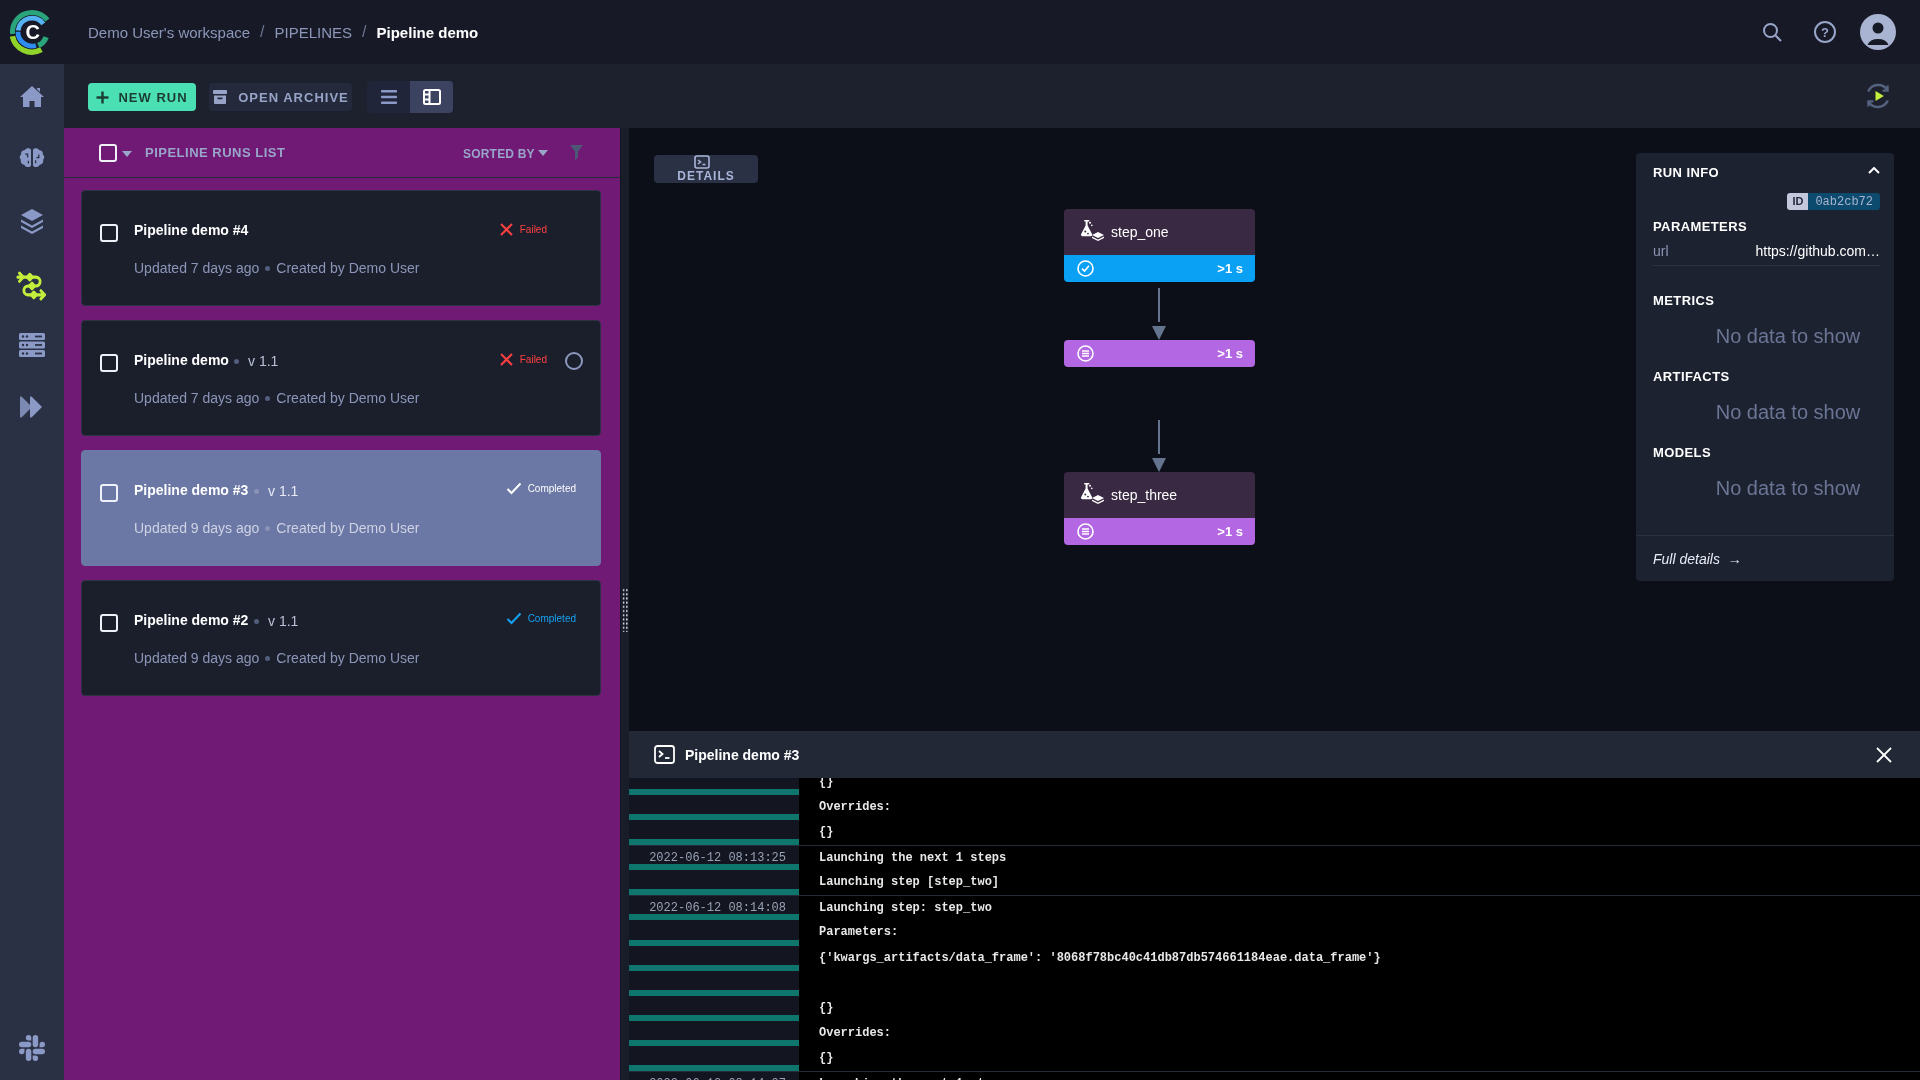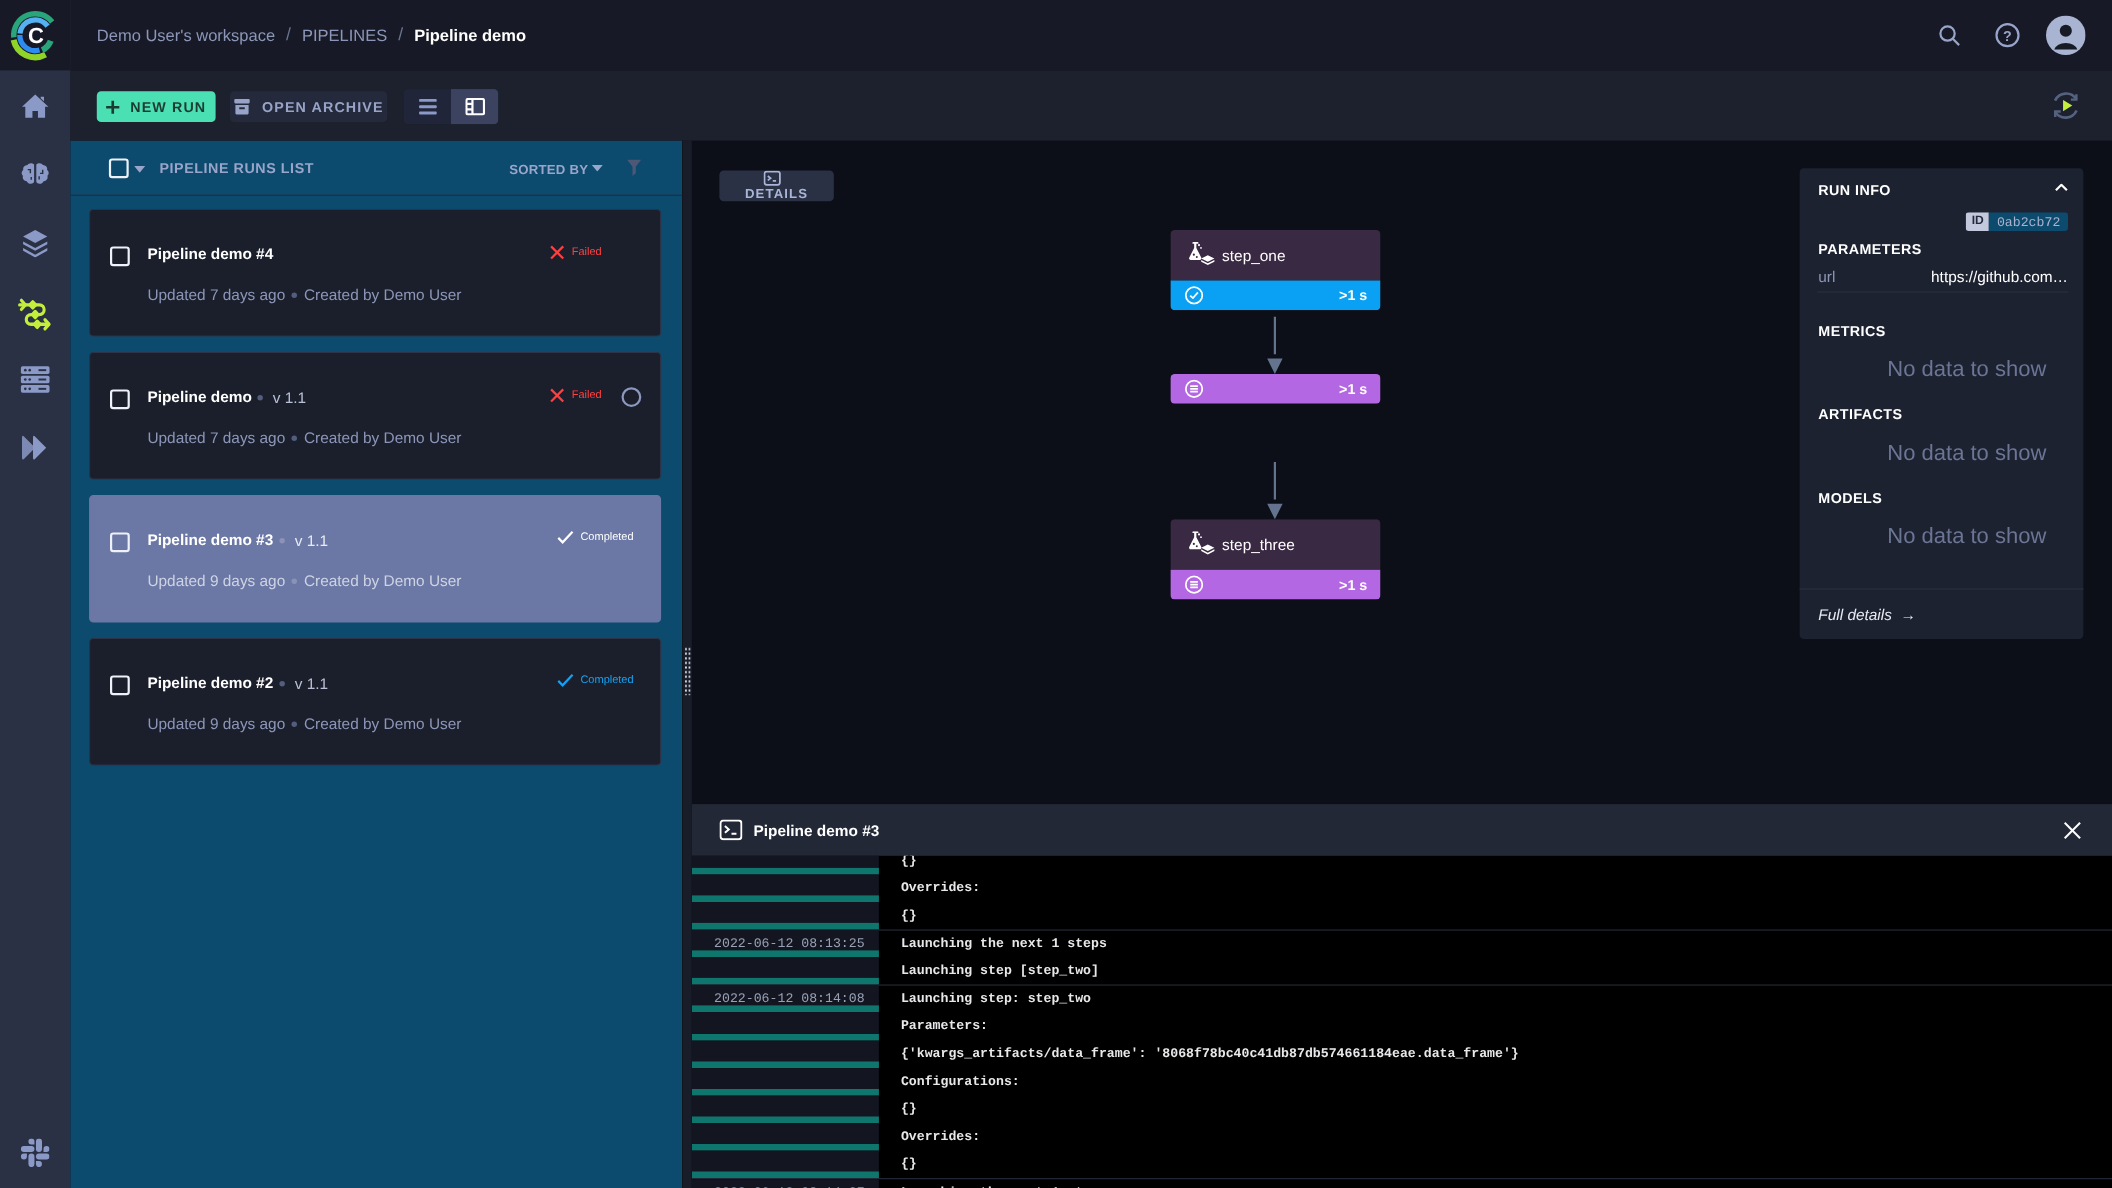--- a/index.html
+++ b/index.html
@@ -22,21 +22,21 @@
 
 
 #toolbar { left:64px; top:64px; width:1856px; height:64px; background:#1d212e; }
 #newrun { position:absolute; left:24px; top:19px; height:28px; width:108px; background:#4be0b3; color:#1c3b31; border-radius:4px; display:flex; align-items:center; justify-content:center; font-size:13px; font-weight:bold; letter-spacing:1px; }
 #openarchive { position:absolute; left:145px; top:19px; height:28px; width:143px; background:#242a3c; color:#97a4c8; border-radius:4px; display:flex; align-items:center; justify-content:center; font-size:13px; font-weight:bold; letter-spacing:1px; }
 #toggle { position:absolute; left:303px; top:17px; height:32px; width:86px; border-radius:4px; overflow:hidden; display:flex; }
 #toggle .t1 { width:43px; background:#20253a; display:flex; align-items:center; justify-content:center; }
 #toggle .t2 { width:43px; background:#3b4361; display:flex; align-items:center; justify-content:center; }
 
 
-#listpanel { left:64px; top:128px; width:556px; height:952px; background:#0c4a6e;text-decoration:underline; }
+#listpanel { left:64px; top:128px; width:556px; height:952px; background:#701a75;text-decoration:underline; }
 #listhead { position:absolute; left:0; top:0; width:556px; height:50px; border-bottom:1px solid #272c3b; }
 #listhead .ttl { position:absolute; left:81px; top:17px; font-size:13px; font-weight:bold; color:#99a5c9; letter-spacing:.5px; }
 #listhead .sort { position:absolute; left:399px; top:19px; font-size:12px; font-weight:bold; color:#99a5c9; letter-spacing:.2px; }
 .cb { position:absolute; width:18px; height:18px; border:2px solid #eef1f8; border-radius:3px; }
 .card { position:absolute; left:17px; width:520px; height:116px; background:#1b1f2c; border:1px solid #2d3244; border-radius:4px; }
 .card.sel { background:#6b77a4; border-color:#6b77a4; }
 .card .title { position:absolute; left:52px; top:31px; font-size:14px; font-weight:bold; color:#fff; }
 .card .ver { position:absolute; left:185px; top:32px; font-size:14px; color:#b9c0d6; }
 .card.sel .ver { color:#e8ebf5; }
 .card .vdot { position:absolute; left:171px; top:38px; width:5px; height:5px; border-radius:50%; background:#535d7d; }
@@ -446,21 +446,20 @@
         <div class="lrow">
             <div class="ts"></div>
             <div class="msg">Parameters:</div>
           </div>
         <div class="lrow">
             <div class="ts"></div>
             <div class="msg">{'kwargs_artifacts/data_frame': '8068f78bc40c41db87db574661184eae.data_frame'}</div>
           </div>
         <div class="lrow">
             <div class="ts"></div>
-            <div class="msg">Configurations:</div>
           </div>
         <div class="lrow">
             <div class="ts"></div>
             <div class="msg">{}</div>
           </div>
         <div class="lrow">
             <div class="ts"></div>
             <div class="msg">Overrides:</div>
           </div>
         <div class="lrow">

